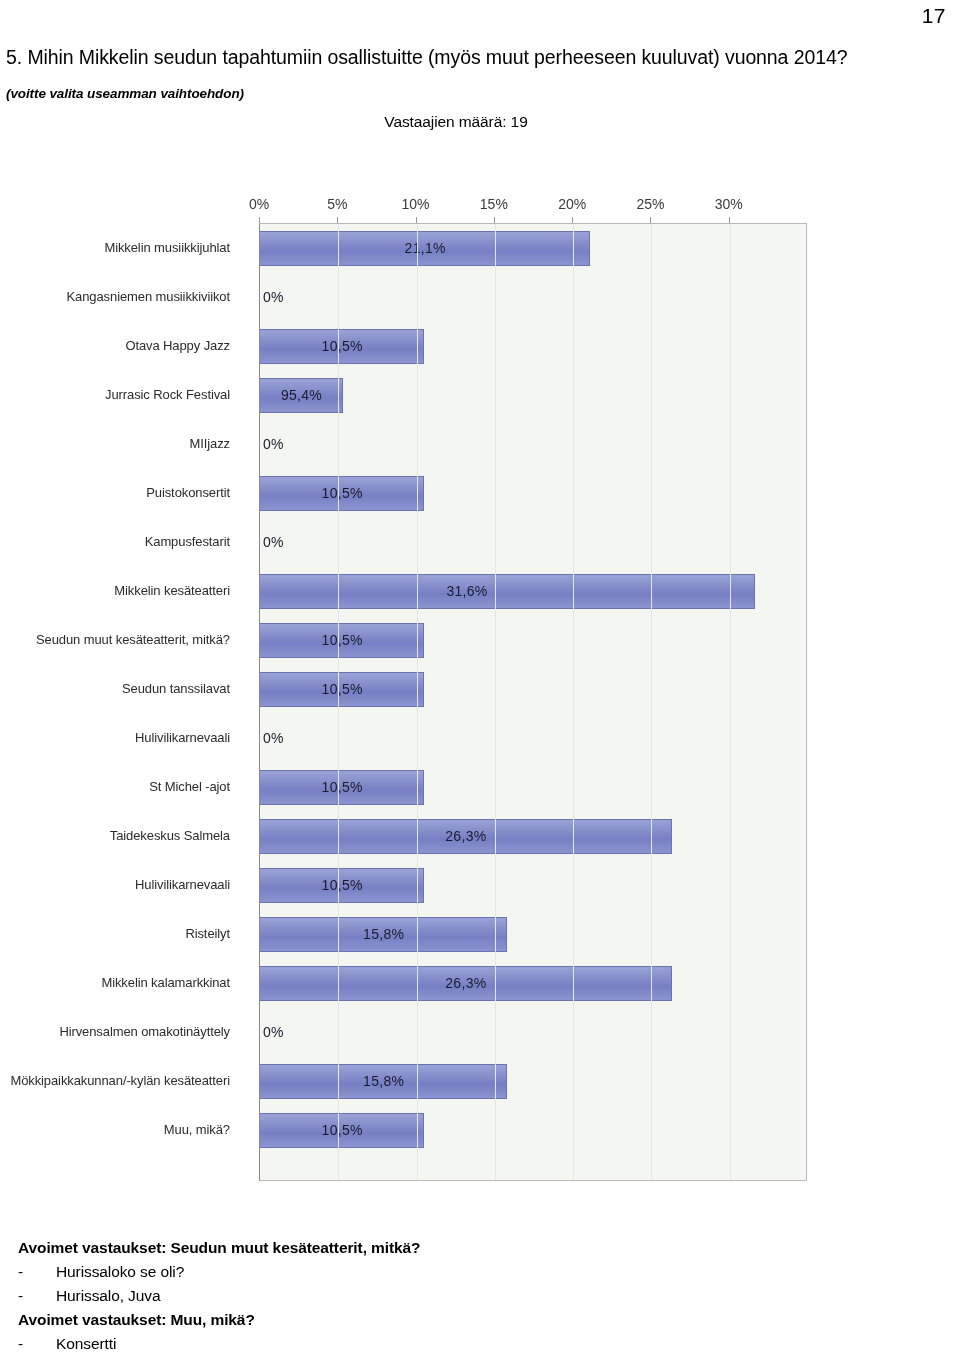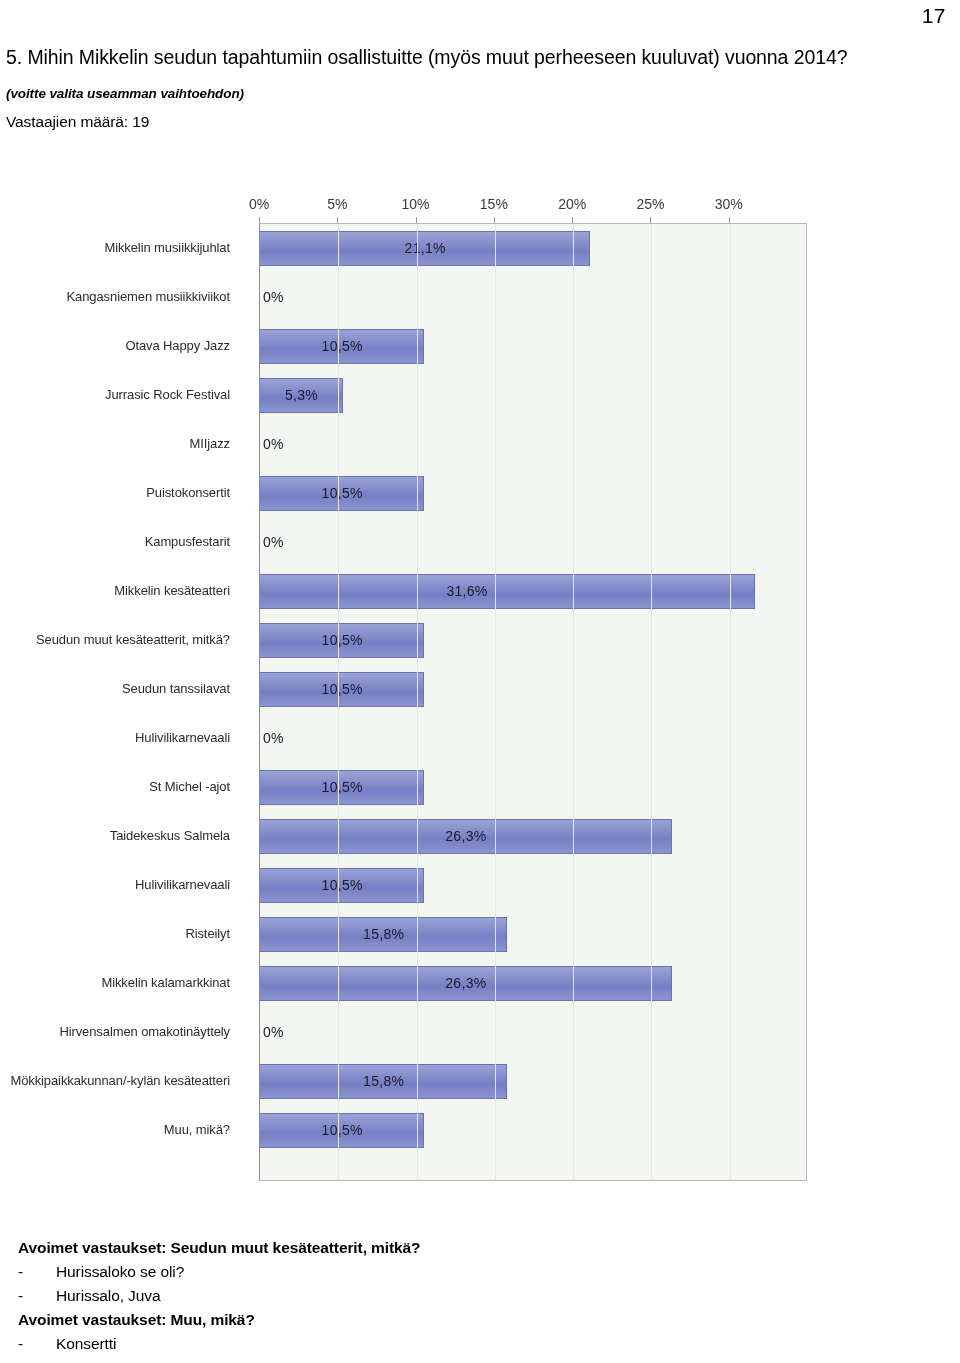--- a/index.html
+++ b/index.html
@@ -40,20 +40,21 @@
     font-size: 13.5px;
     font-style: italic;
     font-weight: bold;
     margin-top: 15px;
     letter-spacing: -0.1px;
   }
   #respondent-count {
     font-size: 15.5px;
     margin-top: 12px;
     letter-spacing: -0.1px;
+    text-align: center;
   }
 
   
   #chart {
     position: absolute;
     left: 0px; top: 196px;
     width: 830px; height: 995px;
   }
   
   #axis-labels {
@@ -261,21 +262,21 @@
         </div>
         <div class="row" style="top: 49px;">
           <div class="bar-value outside">0%</div>
         </div>
         <div class="row" style="top: 98px;">
           <div class="bar" style="width: 164.4px;"></div>
           <div class="bar-value inside" style="width: 164.4px;">10,5%</div>
         </div>
         <div class="row" style="top: 147px;">
           <div class="bar" style="width: 82.9829px;"></div>
-          <div class="bar-value inside" style="width: 82.9829px;">5,3%</div>
+          <div class="bar-value inside" style="width: 82.9829px;">95,4%</div>
         </div>
         <div class="row" style="top: 196px;">
           <div class="bar-value outside">0%</div>
         </div>
         <div class="row" style="top: 245px;">
           <div class="bar" style="width: 164.4px;"></div>
           <div class="bar-value inside" style="width: 164.4px;">10,5%</div>
         </div>
         <div class="row" style="top: 294px;">
           <div class="bar-value outside">0%</div>

